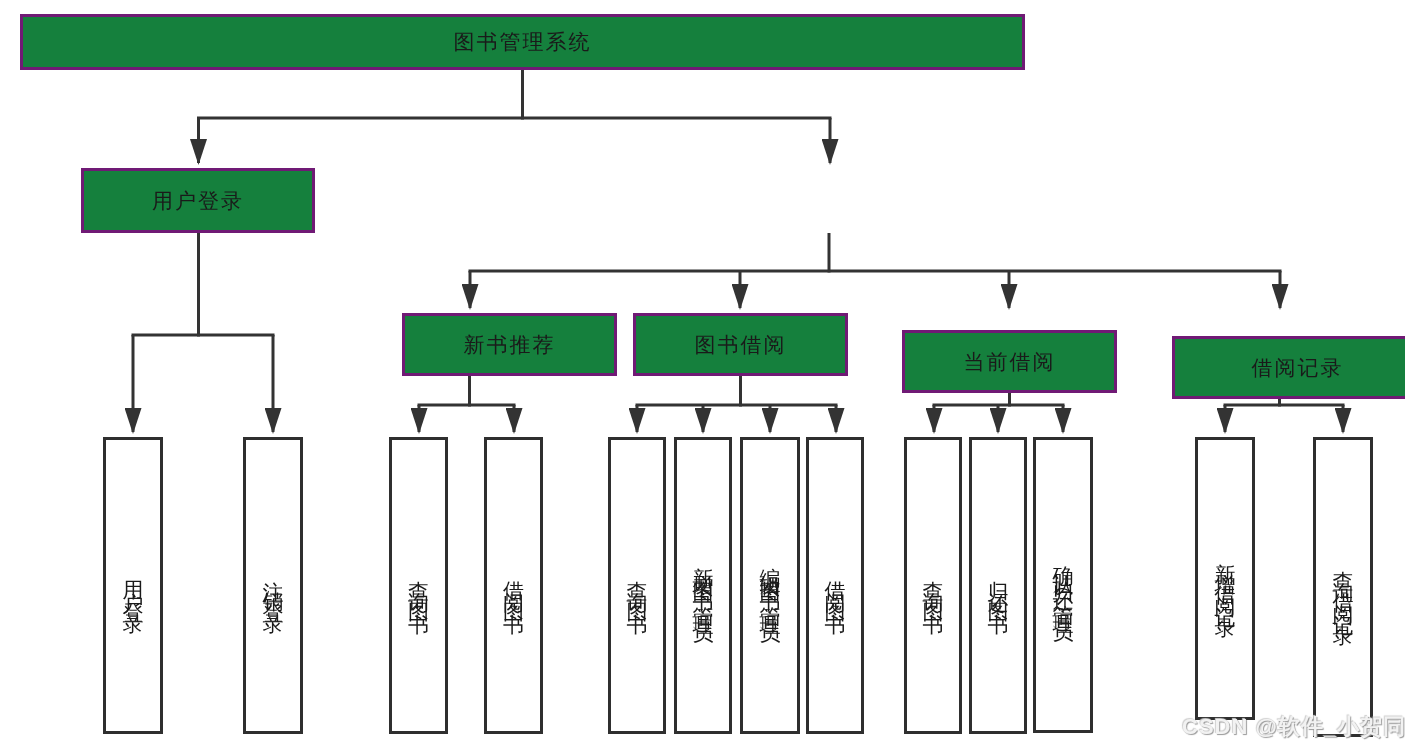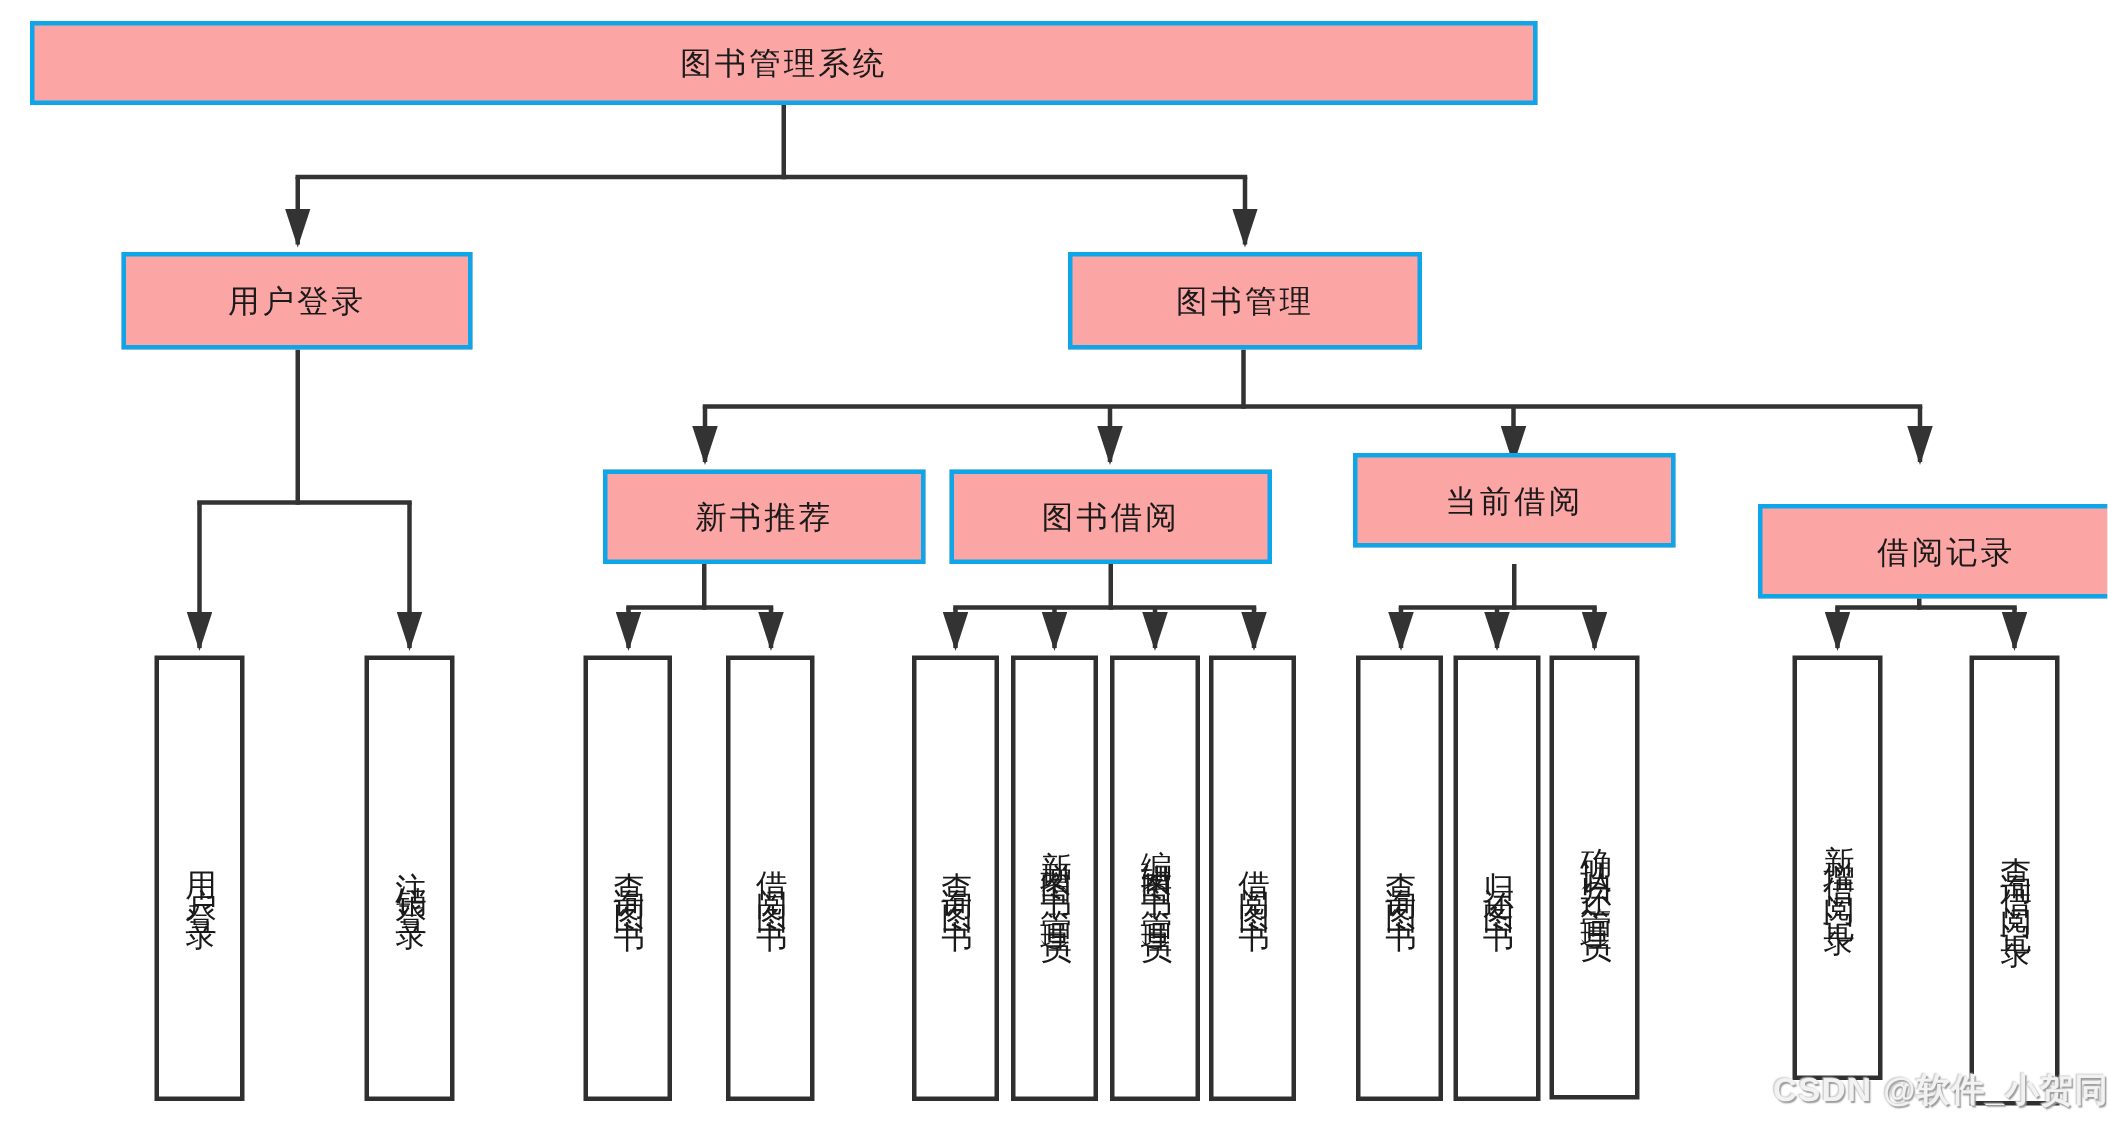--- a/index.html
+++ b/index.html
@@ -14,22 +14,22 @@
   }
   #wires {
     position: absolute;
     left: 0; top: 0;
     width: 1405px; height: 747px;
     z-index: 1;
   }
   .box {
     position: absolute;
     box-sizing: border-box;
-    background: #fca5a5;
-    border: 3px solid #0ea5e9;
+    background: #15803d;
+    border: 3px solid #701a75;
     display: flex;
     align-items: center;
     justify-content: center;
     font-size: 21px;
     letter-spacing: 2px;
     z-index: 2;
     white-space: nowrap;
   }
   .leaf {
     position: absolute;
@@ -45,21 +45,21 @@
     letter-spacing: 11px;
     z-index: 2;
   }
   .leaf.long { letter-spacing: 8px; }
   
   #b-root      { left: 20px;   top: 14px;  width: 1005px; height: 56px; }
   #b-login     { left: 81px;   top: 168px; width: 234px;  height: 65px; }
   #b-mgmt      { left: 712px;  top: 168px; width: 236px;  height: 65px; }
   #b-newbooks  { left: 362px;  top: 313px; width: 215px;  height: 63px; margin-left: 40px; }
   #b-borrow    { left: 633px;  top: 313px; width: 215px;  height: 63px; text-align: center; }
-  #b-current   { left: 902px;  top: 302px; width: 215px;  height: 63px; }
+  #b-current   { left: 902px;  top: 330px; width: 215px;  height: 63px; }
   #b-records   { left: 1172px; top: 313px; width: 251px;  height: 63px; margin-top: 23px; }
   
   #l-login-1   { left: 103px;  top: 437px; width: 60px; height: 297px; }
   #l-login-2   { left: 243px;  top: 437px; width: 60px; height: 297px; }
   #l-nb-1      { left: 389px;  top: 437px; width: 59px; height: 297px; }
   #l-nb-2      { left: 484px;  top: 437px; width: 59px; height: 297px; }
   #l-bw-1      { left: 608px;  top: 437px; width: 58px; height: 297px; }
   #l-bw-2      { left: 674px;  top: 437px; width: 58px; height: 297px; }
   #l-bw-3      { left: 740px;  top: 437px; width: 60px; height: 297px; }
   #l-bw-4      { left: 806px;  top: 437px; width: 58px; height: 297px; }
@@ -132,21 +132,20 @@
       <line x1="1279.5" y1="376" x2="1279.5" y2="406.5"></line>
       <line x1="1223.5" y1="405" x2="1344.5" y2="405"></line>
       <line x1="1225" y1="405" x2="1225" y2="432" marker-end="url(#arrow)"></line>
       <line x1="1343" y1="405" x2="1343" y2="432" marker-end="url(#arrow)"></line>
     </g>
   </svg>
 
   <div class="box" id="b-root">图书管理系统</div>
 
   <div class="box" id="b-login">用户登录</div>
-  <div class="box" id="b-mgmt">图书管理</div>
 
   <div class="box" id="b-newbooks">新书推荐</div>
   <div class="box" id="b-borrow">图书借阅</div>
   <div class="box" id="b-current">当前借阅</div>
   <div class="box" id="b-records">借阅记录</div>
 
   <div class="leaf" id="l-login-1">用户登录</div>
   <div class="leaf" id="l-login-2">注销登录</div>
 
   <div class="leaf" id="l-nb-1">查询图书</div>

